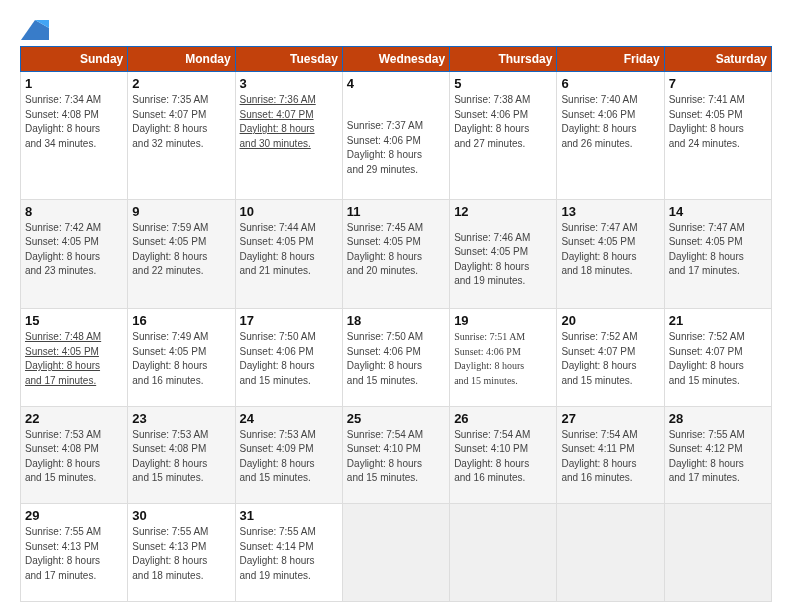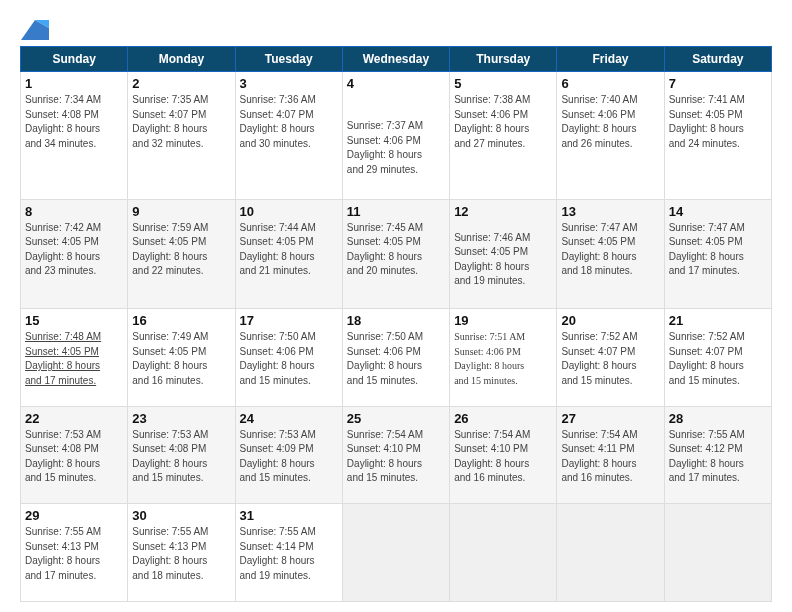--- a/index.html
+++ b/index.html
@@ -47,26 +47,26 @@
       margin-top: 2px;
     }
     .calendar {
       flex: 1;
       border: 1px solid #ccc;
       border-collapse: collapse;
       width: 100%;
       table-layout: fixed;
     }
     .calendar th {
-      background: #0c4a6e;
+      background: #c2410c;
       color: #fff;
       font-size: 12px;
       font-weight: bold;
       padding: 5px 4px;
-      text-align: center;
+      text-align: right;
       border: 1px solid #1565c0;
     }
     .calendar td {
       vertical-align: top;
       padding: 4px 4px 4px 4px;
       border: 1px solid #ddd;
       font-size: 9.5px;
       color: #333;
       background: #fff;
       height: 82px;
@@ -134,21 +134,21 @@
           </td>
           <td>
             <span class="day-num">2</span>
             <div class="day-info" style="white-space: pre-line;">Sunrise: 7:35 AM
 Sunset: 4:07 PM
 Daylight: 8 hours
 and 32 minutes.</div>
           </td>
           <td>
             <span class="day-num">3</span>
-            <div class="day-info" style="white-space: pre-line;">Sunrise: 7:36 AM
+            <div class="day-info" style="white-space: pre-line; text-decoration: underline;">Sunrise: 7:36 AM
 Sunset: 4:07 PM
 Daylight: 8 hours
 and 30 minutes.</div>
           </td>
           <td>
             <span class="day-num">4</span>
             <div class="day-info" style="white-space: pre-line; margin-top: 28px;">Sunrise: 7:37 AM
 Sunset: 4:06 PM
 Daylight: 8 hours
 and 29 minutes.</div>

